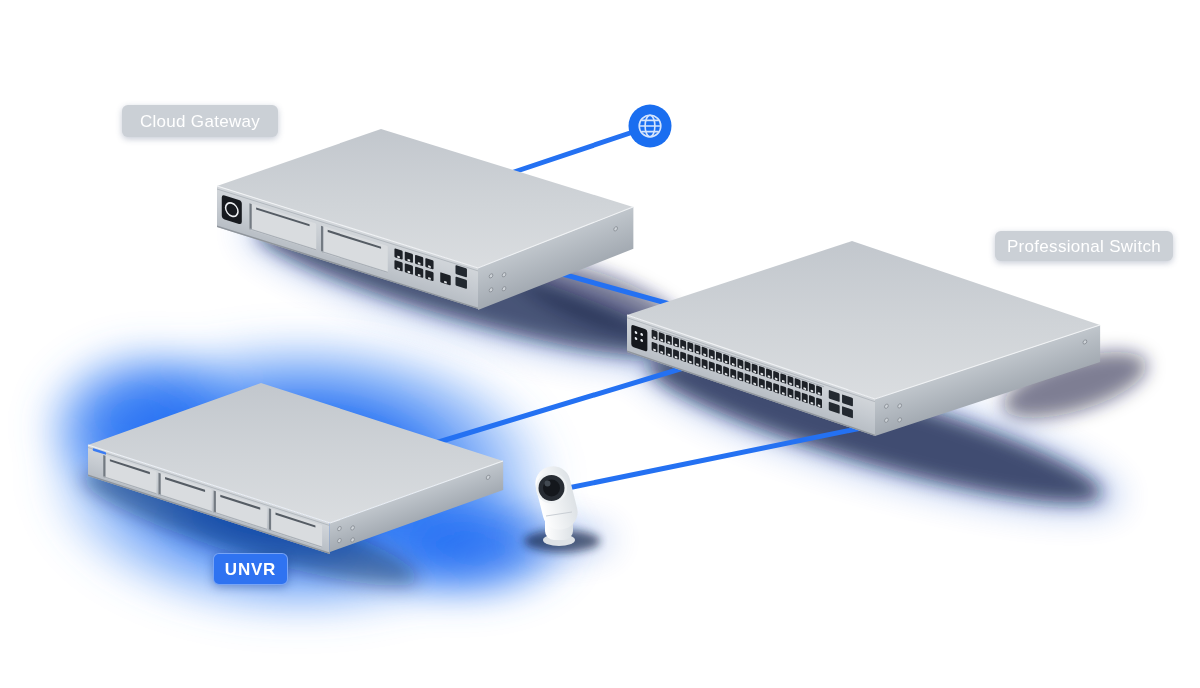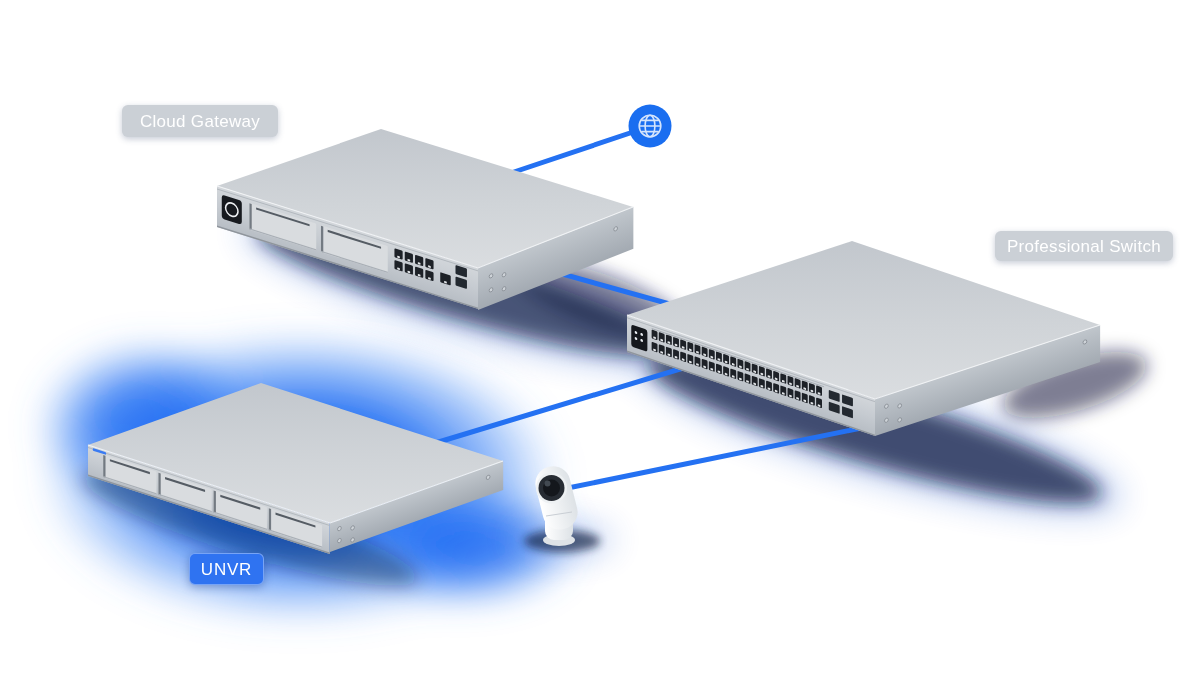--- a/index.html
+++ b/index.html
@@ -17,21 +17,21 @@
     white-space:nowrap;
   }
   .chip--grey{
     background:var(--label-grey-bg,#cbd0d6);
     box-shadow:0 2px 6px rgba(45,65,105,.28);
   }
   .chip--blue{
     background:var(--label-blue-bg,#2f73f1);
     border:1px solid rgba(255,255,255,.35);
     box-shadow:0 2px 10px rgba(10,40,120,.35);
-    font-weight:400;letter-spacing:.8px;
+    font-weight:700;letter-spacing:.8px;margin-left:24px;
   }
   .globe-bg{fill:var(--globe-bg,#1a6ef0);}
   .globe-glyph{stroke:var(--globe-glyph,#d4e4fc);fill:none;stroke-width:1.6;stroke-linecap:round;}
 </style>
 </head>
 <body>
 
 <div class="stage">
 
 <svg class="scene" width="1200" height="688" viewBox="0 0 1200 688" xmlns="http://www.w3.org/2000/svg">

